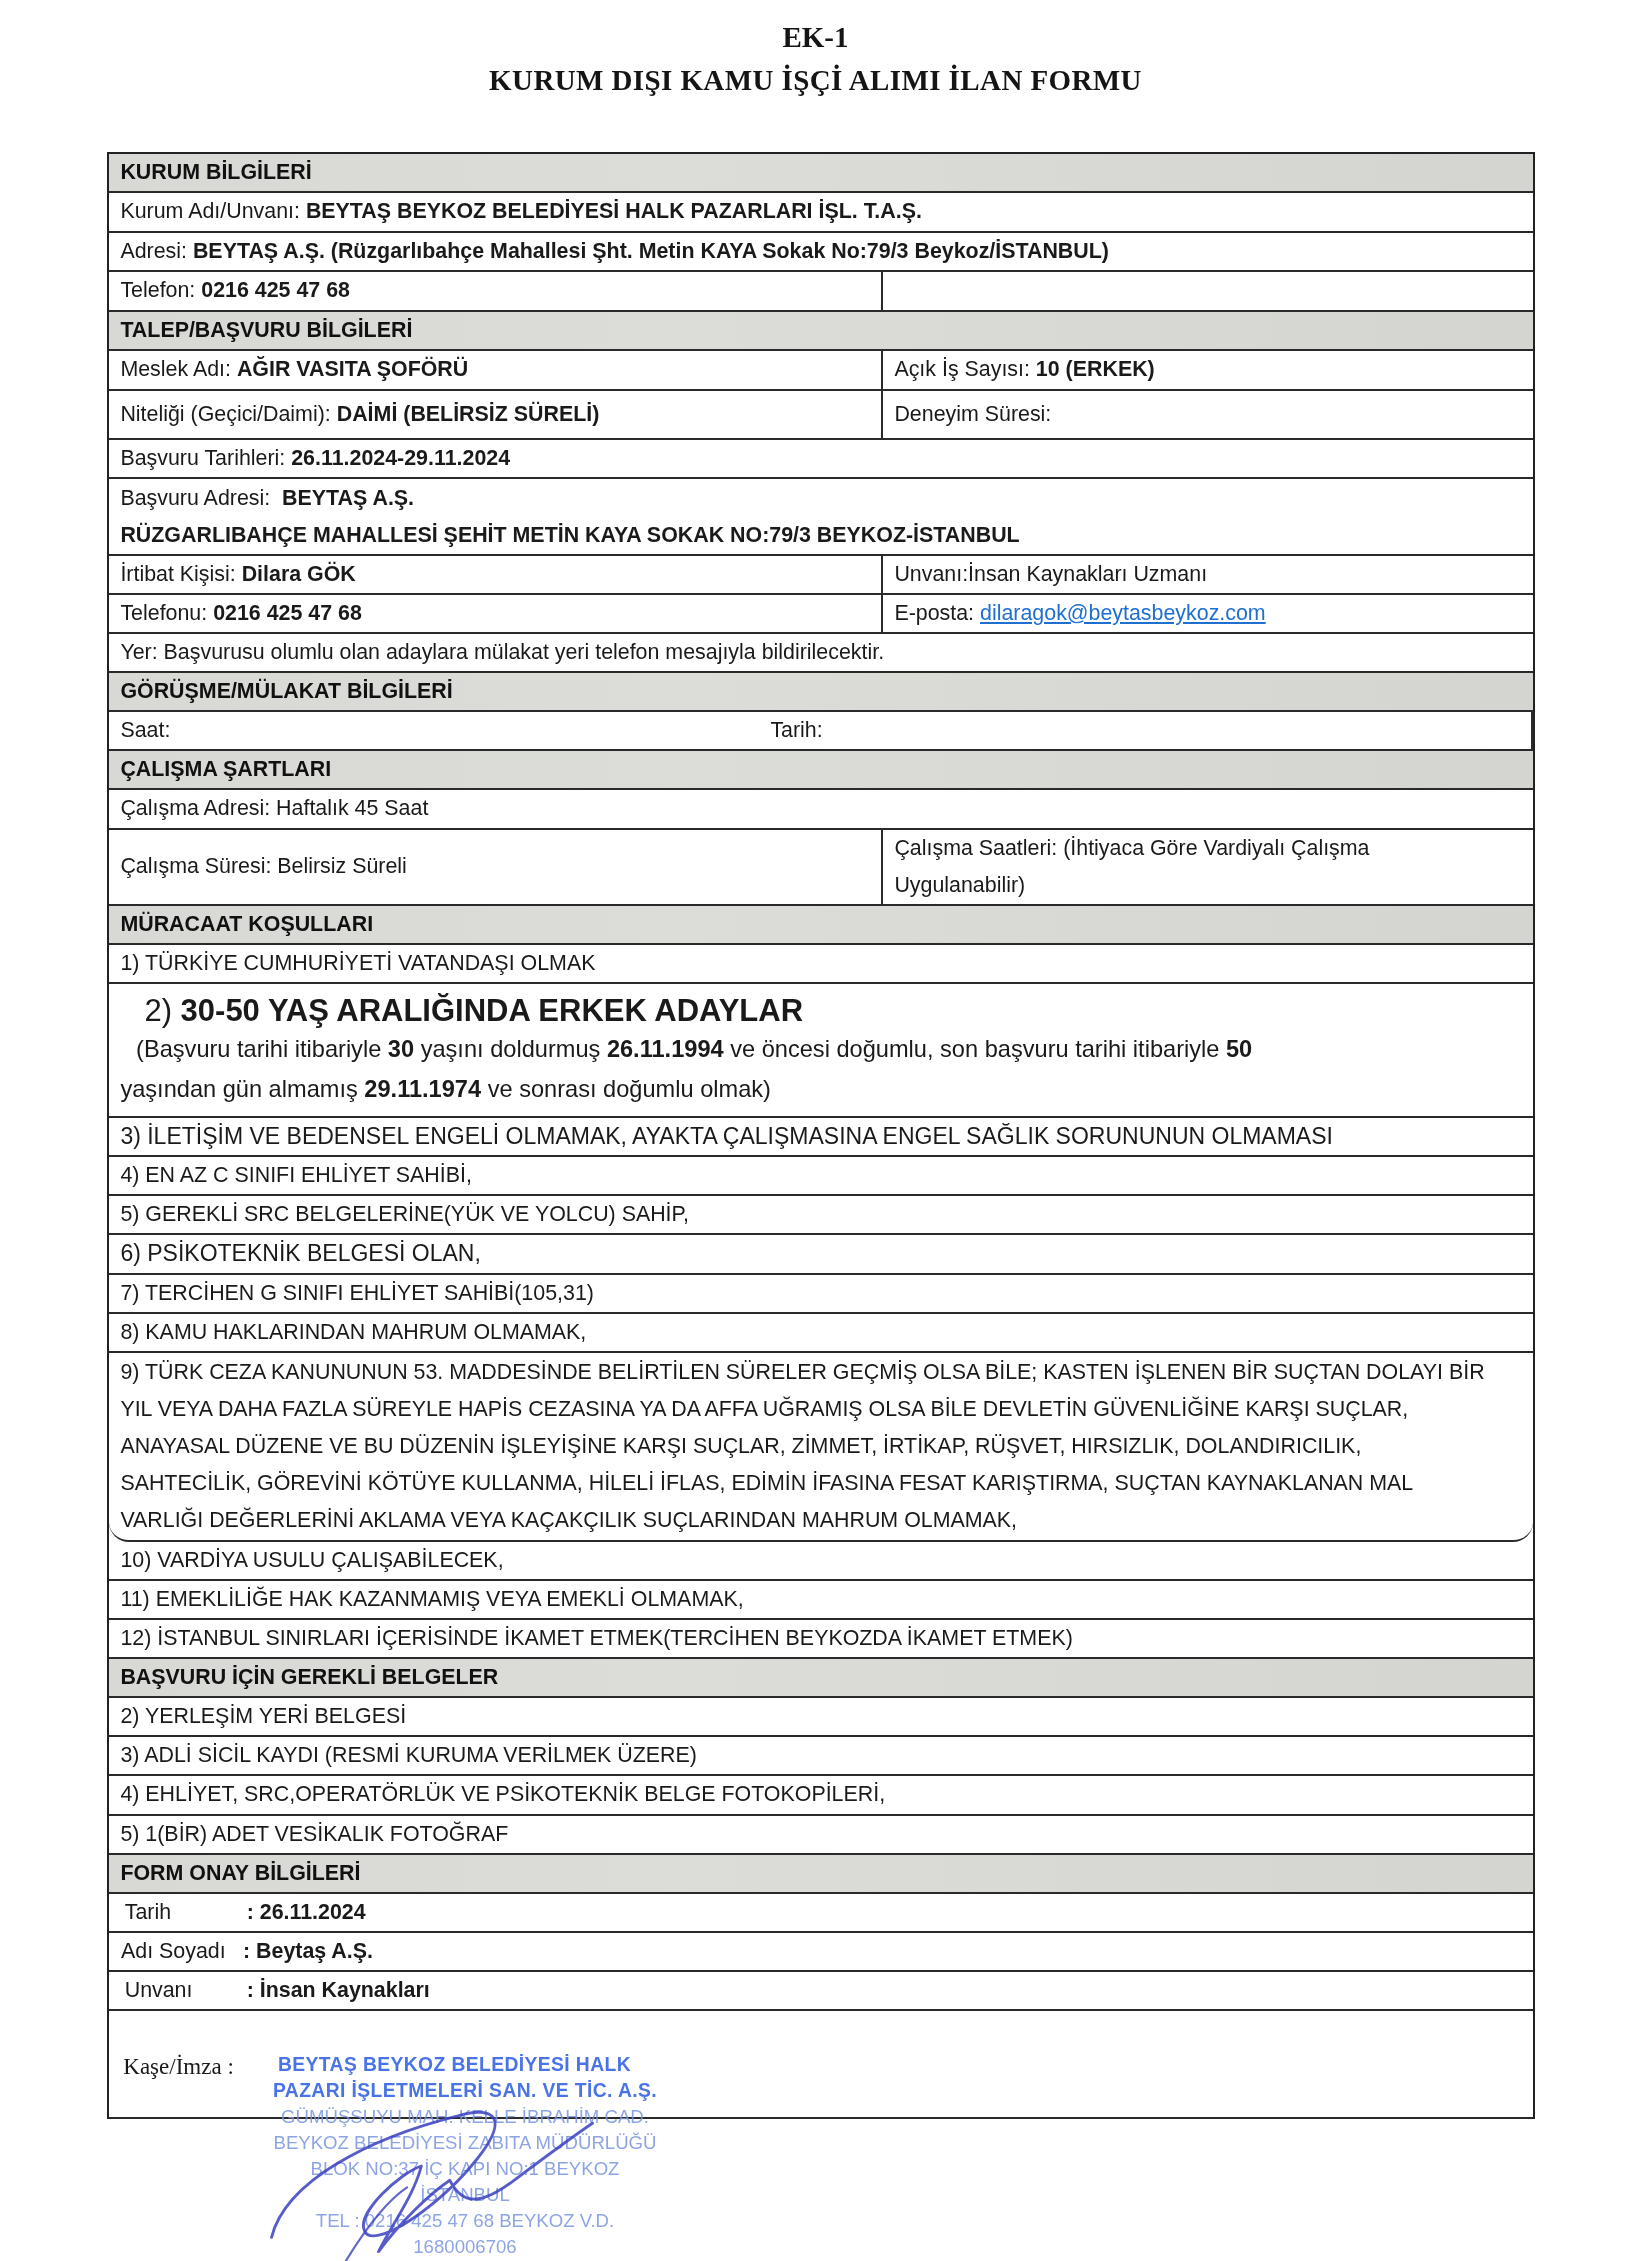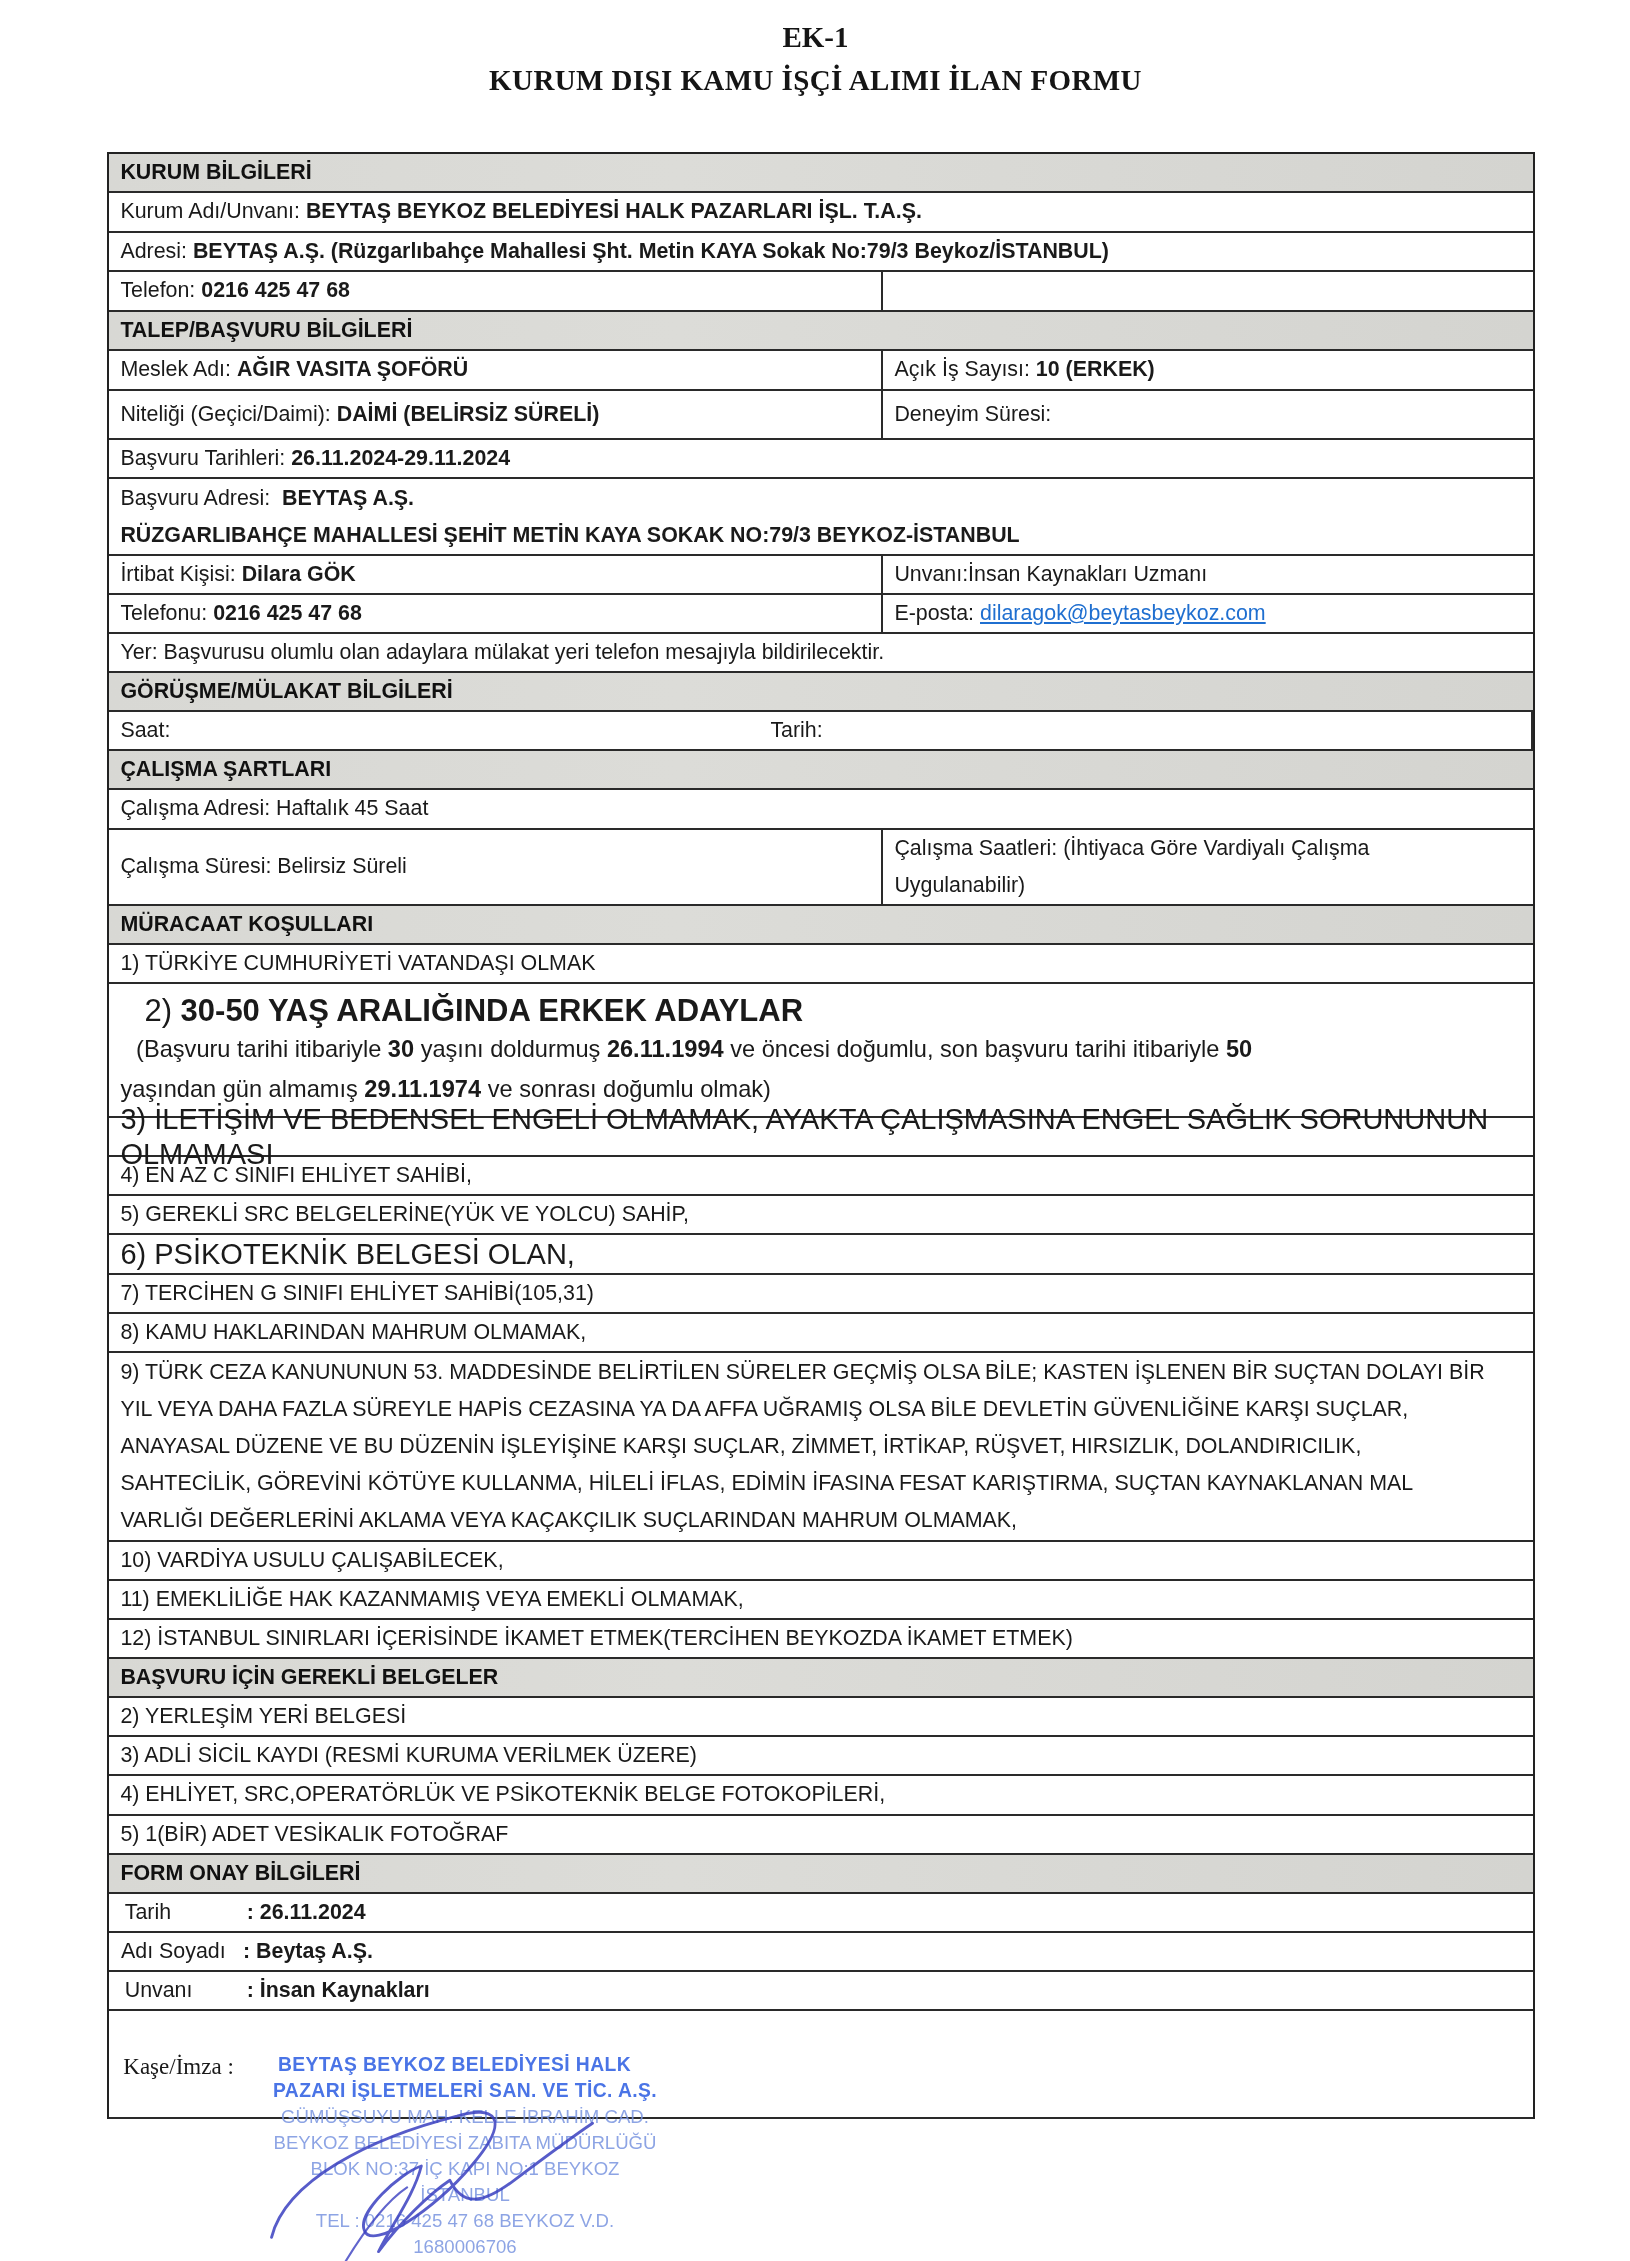--- a/index.html
+++ b/index.html
@@ -24,22 +24,22 @@
   .h54 { height: 39px; }
   .h56 { height: 40px; }
   .h68 { height: 49px; }
   .h106 { height: 76px; }
   .h108 { height: 77px; }
   .multi { flex-direction: column; align-items: flex-start !important; justify-content: center; }
   .multi > div { line-height: 37px; }
   .cond2 { height: 134px; }
   .cond2 .line1 { font-size: 31px; margin-left: 24px; }
   .cond2 .para { font-size: 23.6px; line-height: 40px; text-align: justify; padding-left: 11.4px; padding-right: 2.9px; }
-  .cond3 .cell, .bigtxt .cell { font-size: 29px; }
-  .cond9 { height: 189px; }
+  .cond3 .cell, .bigtxt .cell { font-size: 23px; }
+  .cond9 { height: 189px; border-radius: 20px; }
   .cond9 .cell { flex-direction: column; align-items: flex-start; justify-content: center; }
   .cond9 .cell div { line-height: 37px; font-size: 21.4px; }
   .link { color: #1f6fd0; text-decoration: underline; }
   .approve-label { display: inline-block; width: 122px; }
   .kase { height: 106px; border-bottom: 2.1px solid #2a2a2a; position: relative; }
   .kase .kase-label { position: absolute; left: 14.3px; top: 43px;
            font-family: "Liberation Serif", "DejaVu Serif", serif; font-size: 23px; }
   .stamp { position: absolute; left: 265px; top: 2052px; width: 400px; color: #5b7ee0;
            font-family: "Liberation Sans", "DejaVu Sans", sans-serif; text-align: center; }
   .stamp .s1 { font-size: 19.3px; font-weight: bold; color: #4a74e6; line-height: 26px; letter-spacing: 0.4px; }

